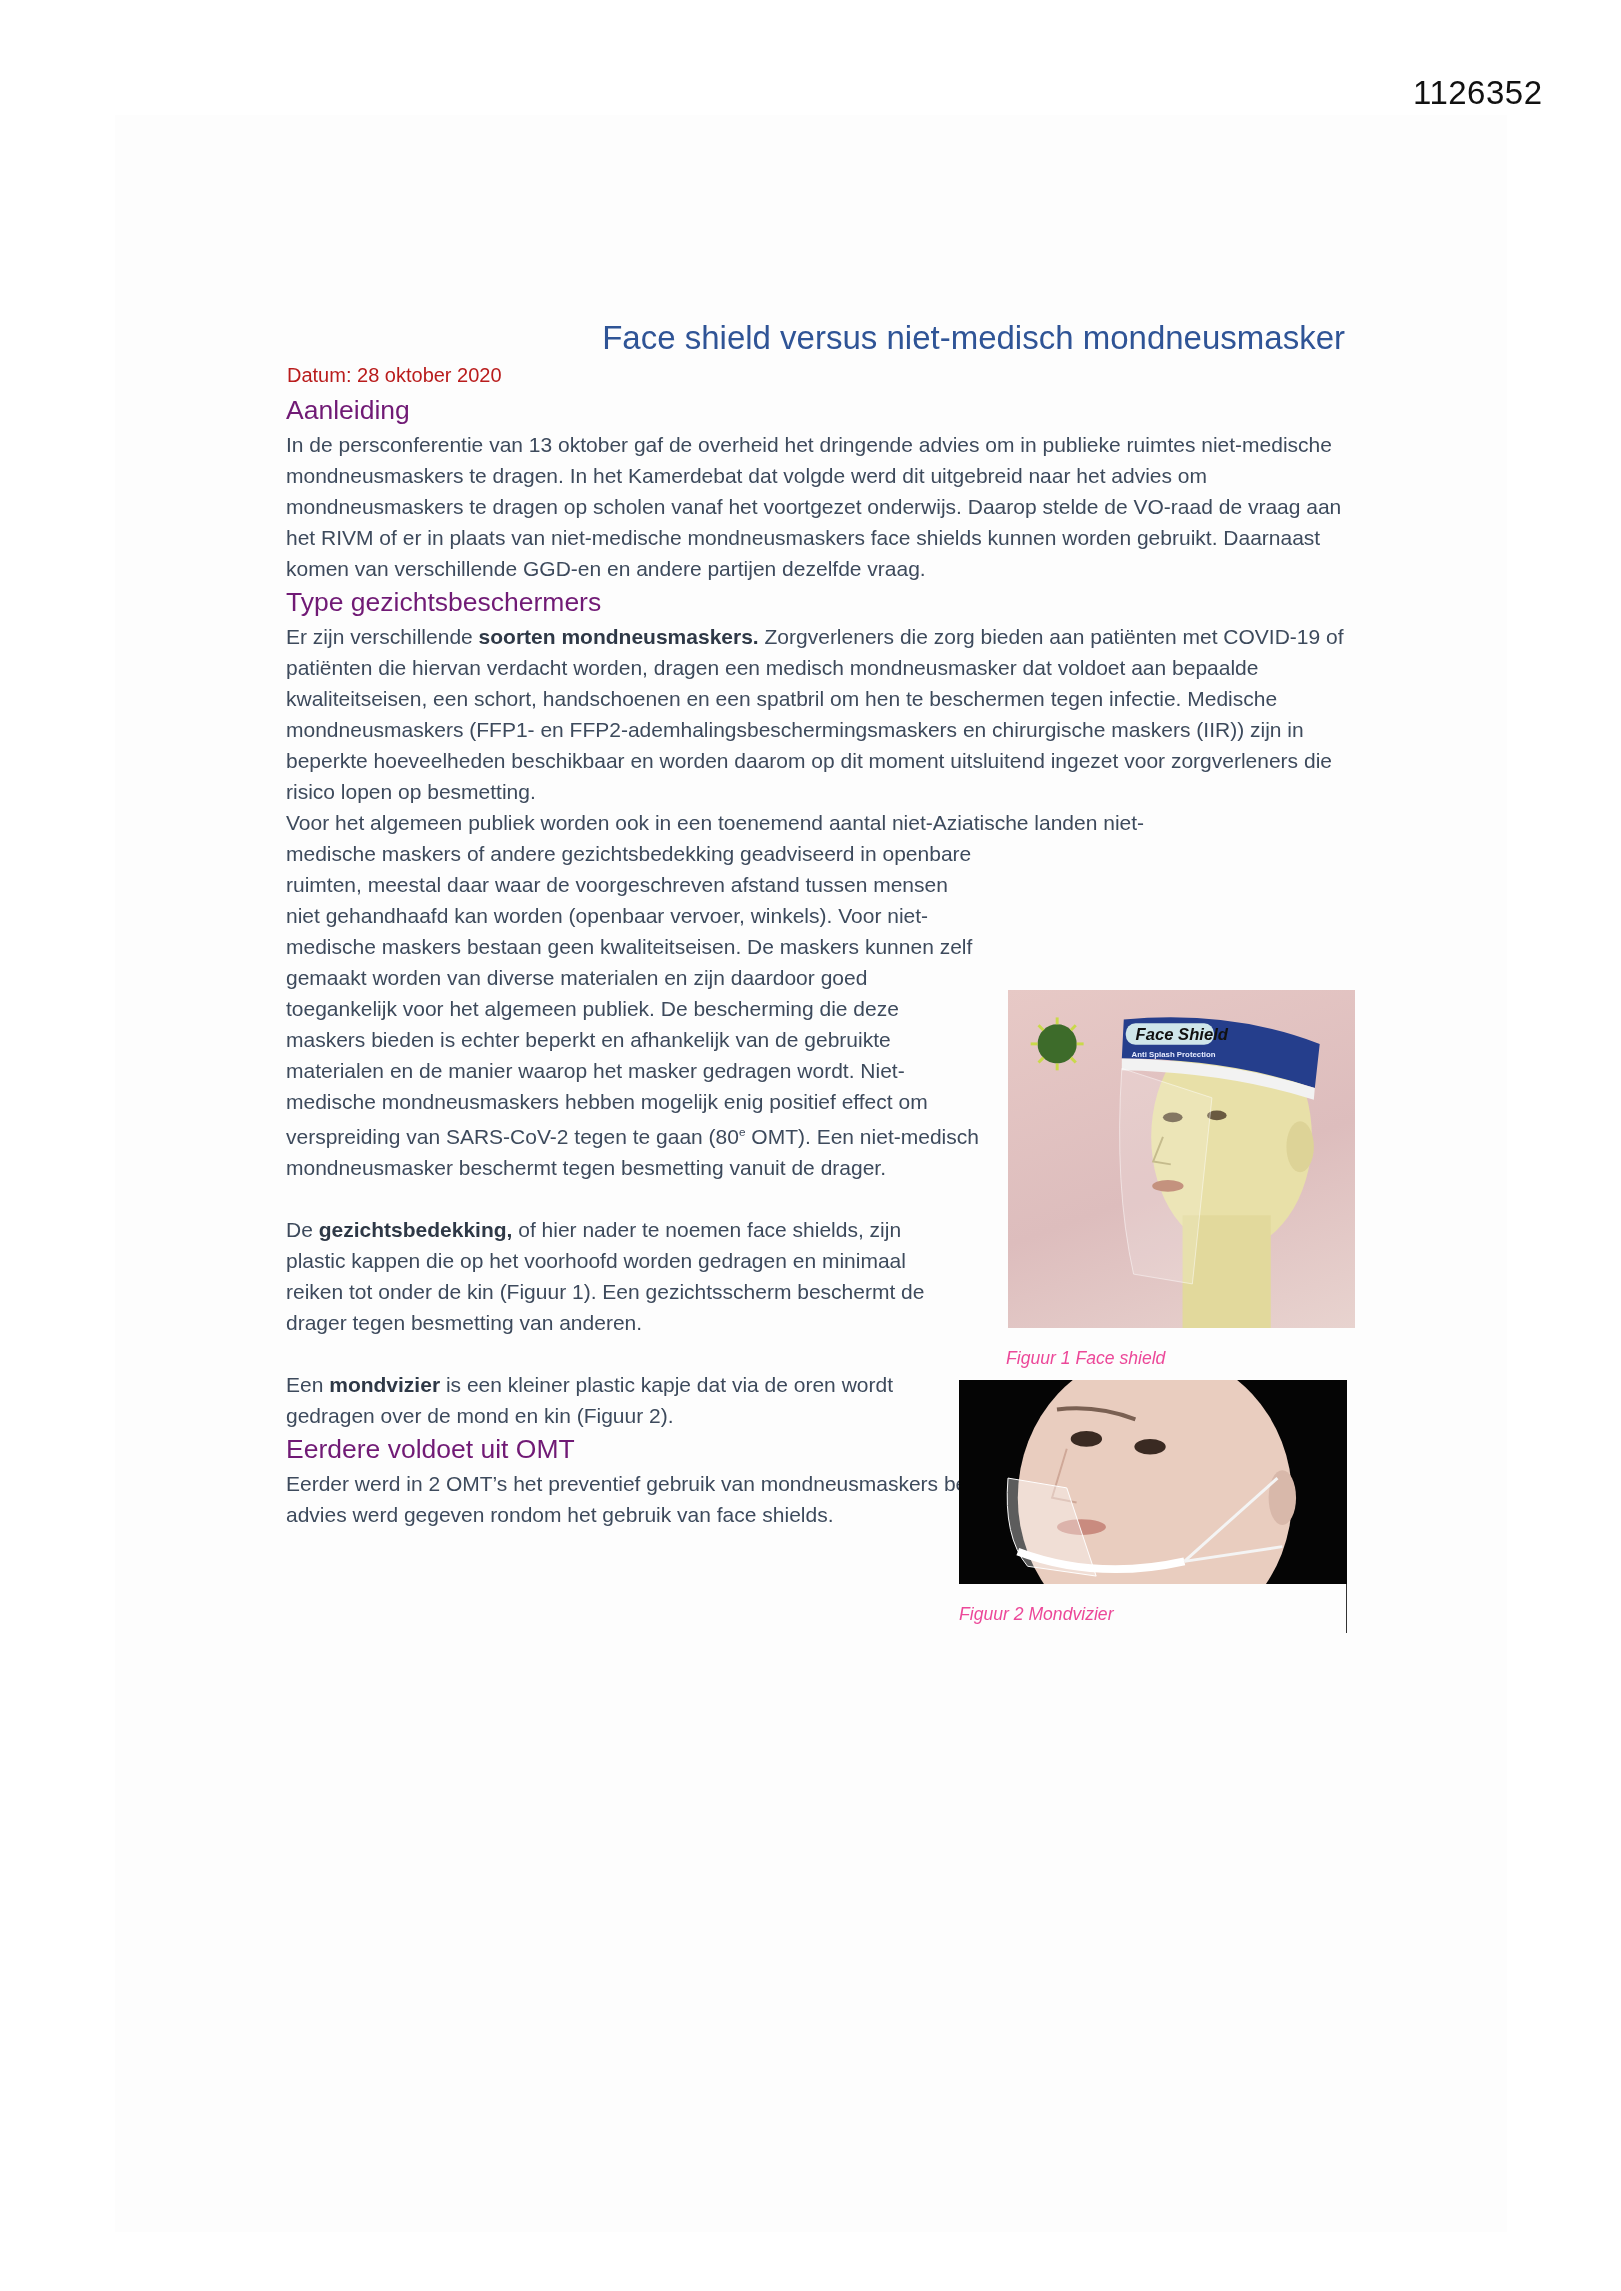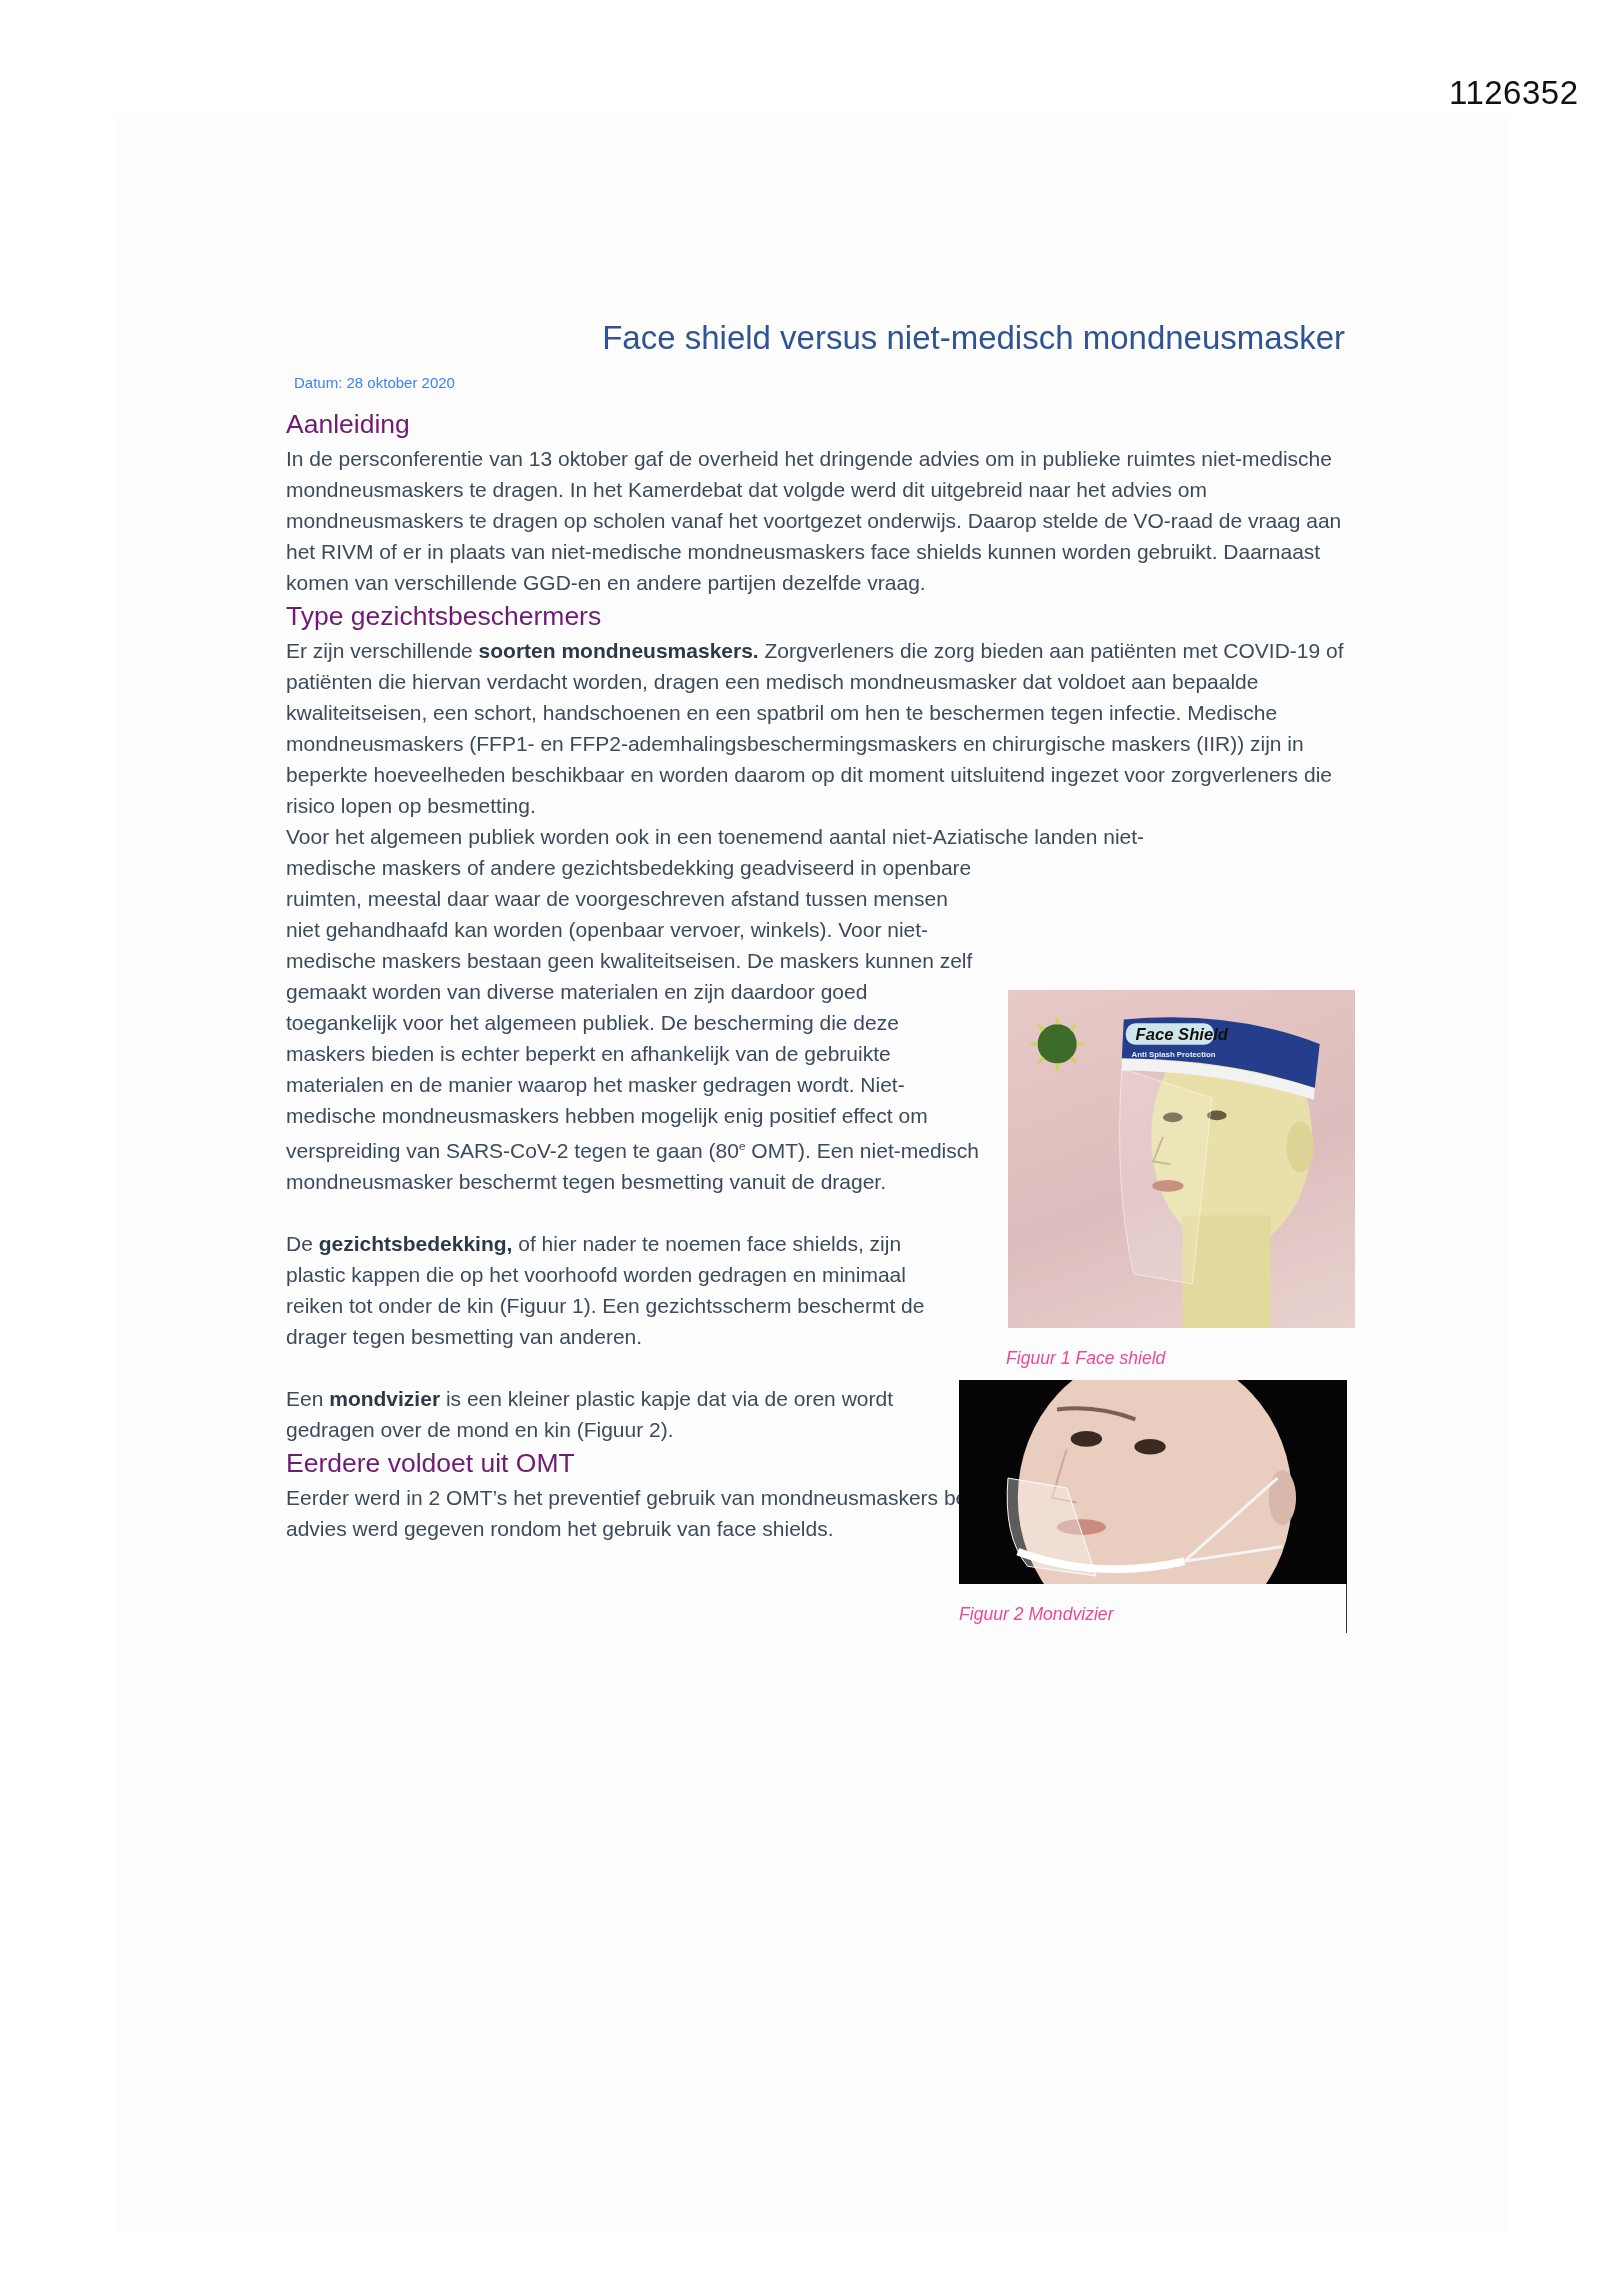--- a/index.html
+++ b/index.html
@@ -1,25 +1,25 @@
 <!DOCTYPE html>
 <html><head>
 <meta charset="utf-8">
 <style>
   html, body { margin: 0; padding: 0; background: #ffffff; }
   body { width: 1621px; height: 2292px; position: relative; overflow: hidden;
          font-family: "Liberation Sans", sans-serif; }
   .doc-number { position: absolute; top: 74px; left: 1413px; font-size: 33px; color: #111;
-                font-family: "Liberation Sans", sans-serif; letter-spacing: 0.5px; margin-left: 36px; }
+                font-family: "Liberation Sans", sans-serif; letter-spacing: 0.5px; }
   .page-tint { position: absolute; left: 115px; top: 115px; width: 1392px; height: 2117px;
                background: #fdfdfd; }
   .content { position: absolute; left: 286px; top: 316px; width: 1059px;
              font-family: "Liberation Sans", sans-serif; color: #3d4a5c; }
   .title { font-size: 33px; color: #2f5496; font-weight: normal; margin: 0; line-height: 43px; text-align: right; }
-  .date { font-size: 15px; color: #3b82f6; margin: 8px; line-height: 31px; }
+  .date { font-size: 20px; color: #b91c1c; margin: 1px; line-height: 31px; }
   h2.section { font-size: 26.5px; color: #701a75; font-weight: normal; margin: 0; line-height: 37px; }
   p { font-size: 21px; line-height: 31px; margin: 0; color: #3d4a5c; }
   b { color: #2e3846; }
   .s1 { margin-top: 39px; }
   .s2 { margin-top: 41px; }
   .s3 { margin-top: 59px; }
   .gap { height: 31px; }
   .fig { position: absolute; }
   .fig1 { left: 1008px; top: 990px; width: 339px; }
   .fig1 .img { width: 339px; height: 338px; background: linear-gradient(160deg, #e7c9c6 0%, #ddbdbd 55%, #e8d3cf 100%);

